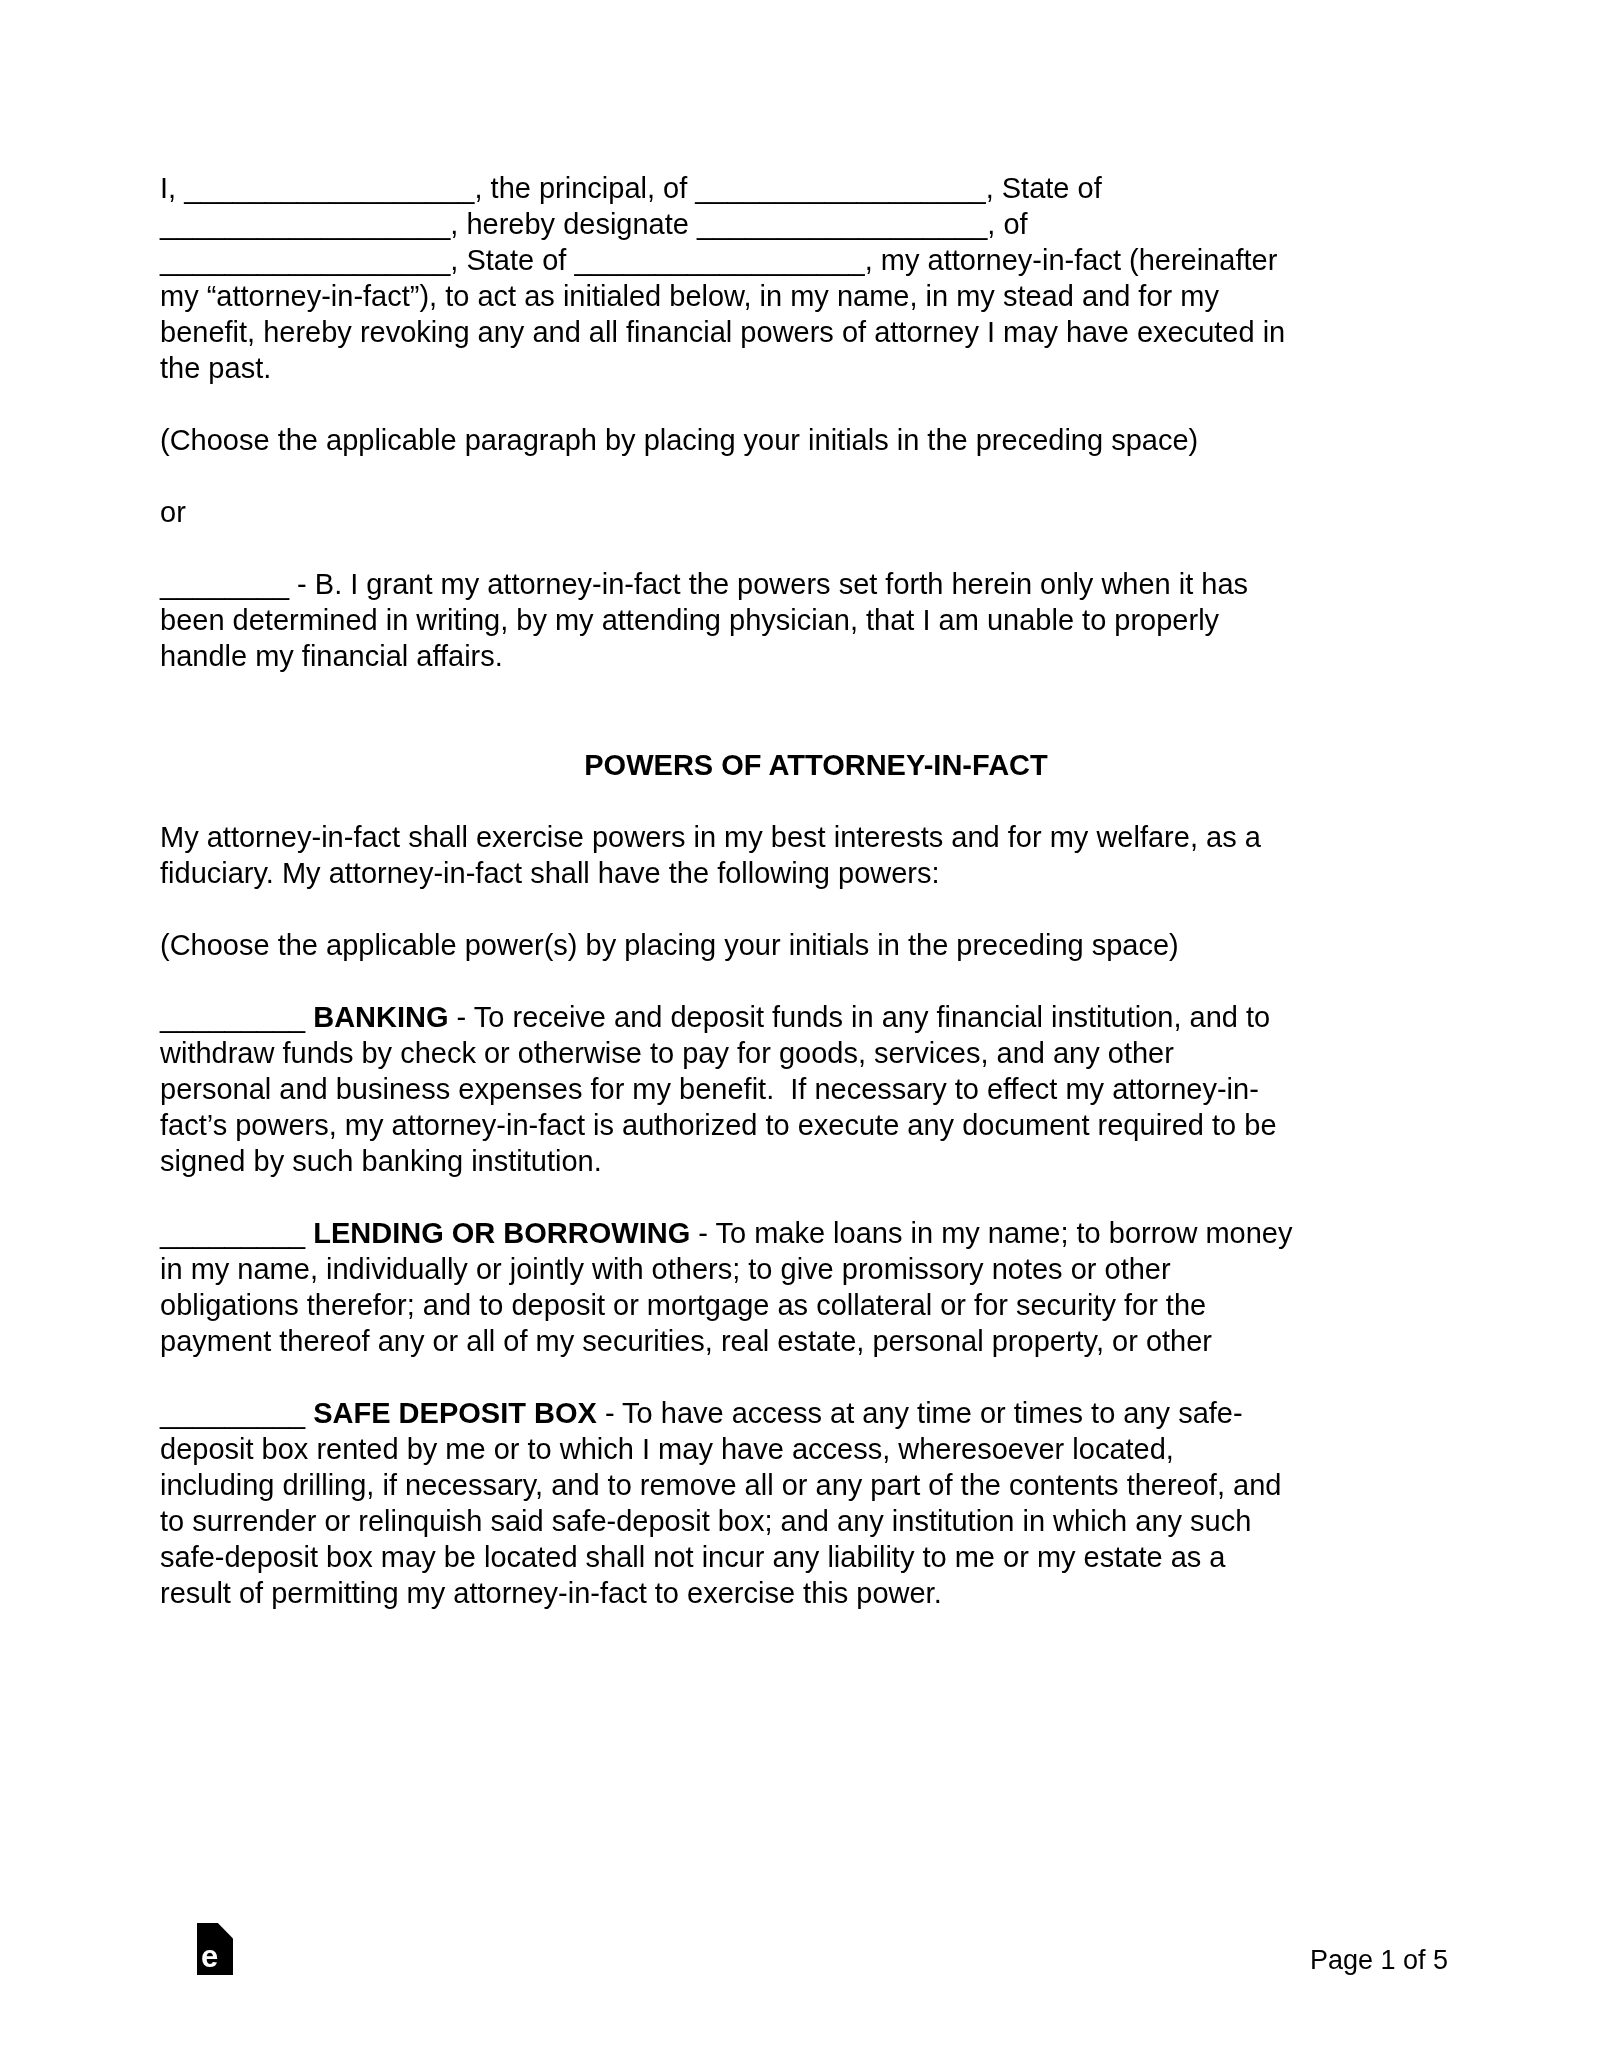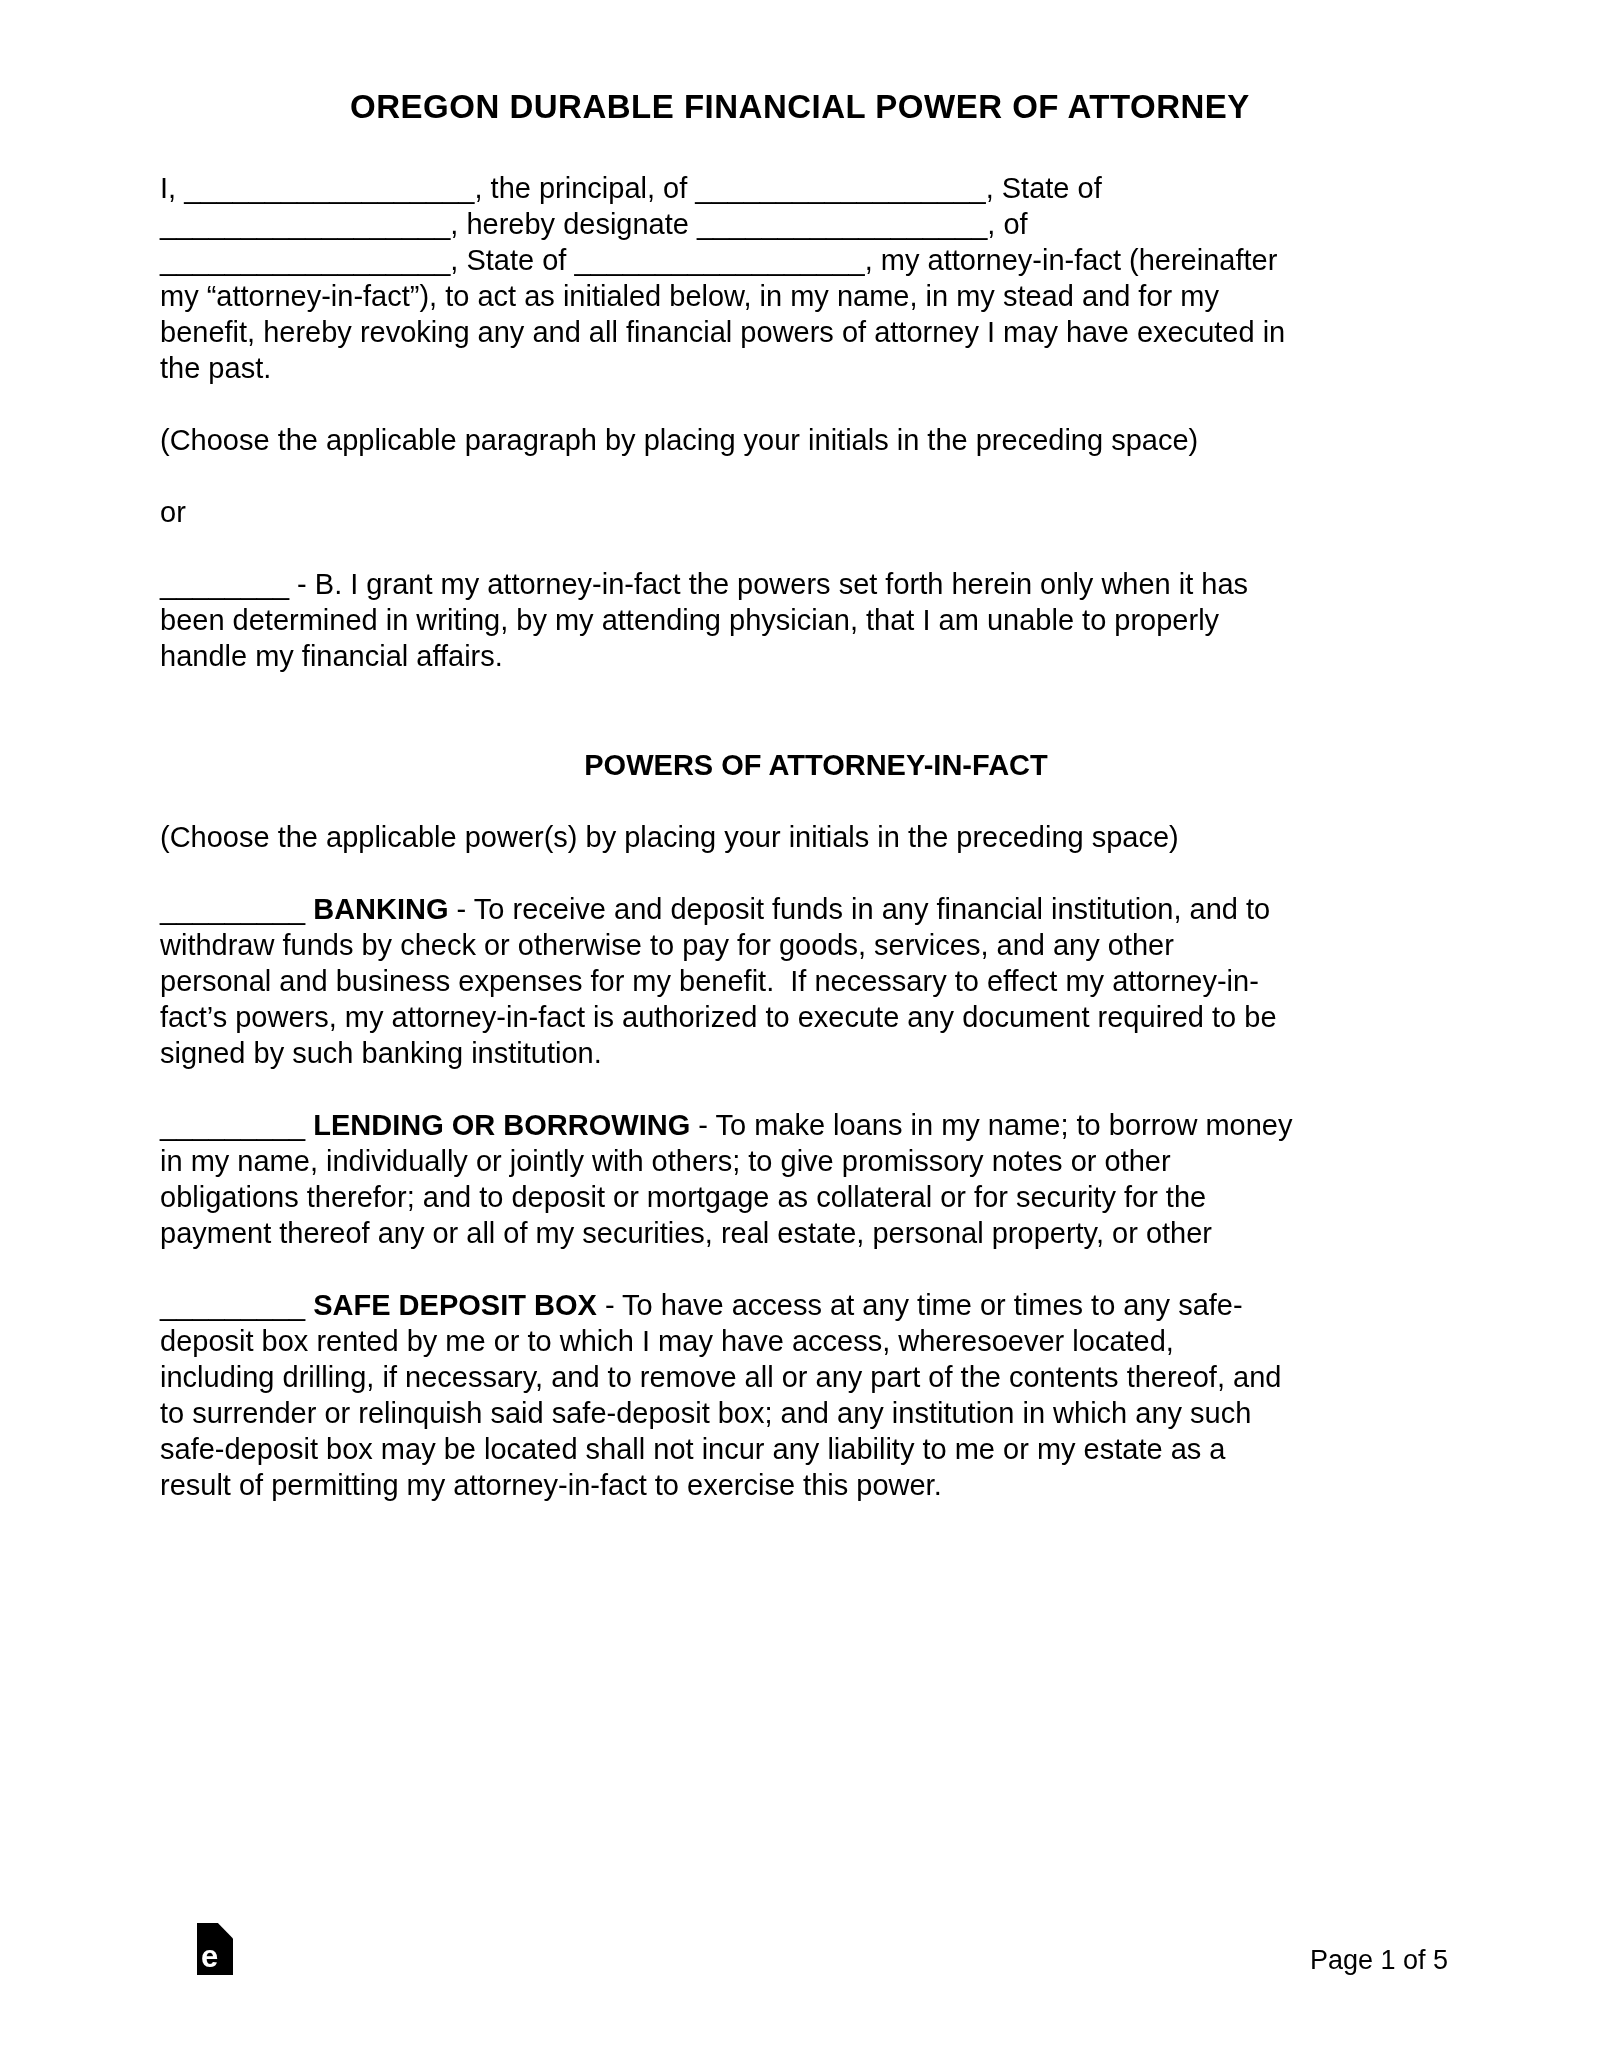--- a/index.html
+++ b/index.html
@@ -73,21 +73,20 @@
     right: 152px;
     font-size: 27px;
     line-height: 32px;
   }
 </style>
 </head>
 <body>
 
 <div class="page">
 
-  <div class="doc-title">OREGON DURABLE FINANCIAL POWER OF ATTORNEY</div>
 
   <div class="content">
 
     <p class="block">I, __________________, the principal, of __________________, State of
 __________________, hereby designate __________________, of
 __________________, State of __________________, my attorney-in-fact (hereinafter
 my “attorney-in-fact”), to act as initialed below, in my name, in my stead and for my
 benefit, hereby revoking any and all financial powers of attorney I may have executed in
 the past.</p>
 
@@ -96,20 +95,22 @@
 
 
     <p class="block">or</p>
 
     <p class="block">________ - B. I grant my attorney-in-fact the powers set forth herein only when it has
 been determined in writing, by my attending physician, that I am unable to properly
 handle my financial affairs.</p>
 
     <p class="sec-heading mt-powers">POWERS OF ATTORNEY-IN-FACT</p>
 
+    <p class="block">My attorney-in-fact shall exercise powers in my best interests and for my welfare, as a
+fiduciary. My attorney-in-fact shall have the following powers:</p>
 
     <p class="block">(Choose the applicable power(s) by placing your initials in the preceding space)</p>
 
     <p class="block"><span>_________ </span><span class="plabel">BANKING</span><span> - To receive and deposit funds in any financial institution, and to
 withdraw funds by check or otherwise to pay for goods, services, and any other
 personal and business expenses for my benefit.  If necessary to effect my attorney-in-
 fact’s powers, my attorney-in-fact is authorized to execute any document required to be
 signed by such banking institution.</span></p>
 
     <p class="block"><span>_________ </span><span class="plabel">LENDING OR BORROWING</span><span> - To make loans in my name; to borrow money

